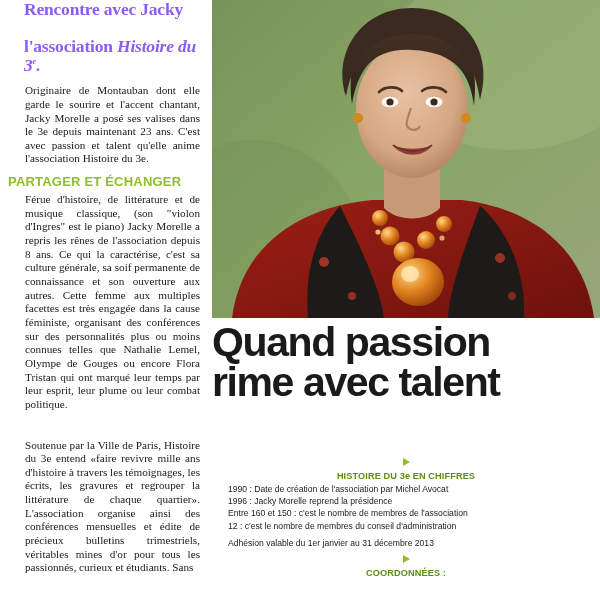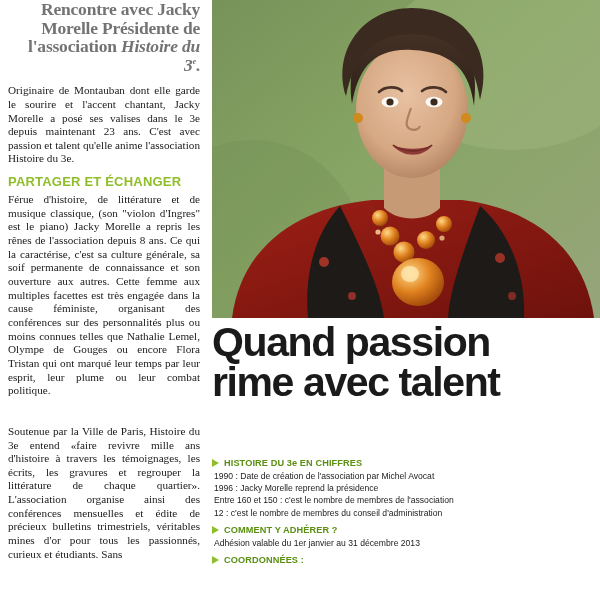--- a/index.html
+++ b/index.html
@@ -23,34 +23,33 @@
     left: 8px; top: 0px;
     width: 196px; height: 600px;
     padding-right: 4px;
   }
 
   .lead-title {
     font-family: "Liberation Serif", serif;
     font-weight: bold;
     font-size: 17.5px;
     line-height: 1.06;
-    color: #737373;
+    color: #8b5cf6;
     margin: 0 0 10px 16px;
     letter-spacing: -0.2px;
-    text-align: right;
   }
   .lead-title .ital { font-style: italic; }
 
   .body-text {
     font-family: "Liberation Serif", serif;
     font-size: 11.2px;
     line-height: 1.22;
     color: #191919;
     text-align: justify;
-    margin: 0 0 9px 0;
+    margin: 0 0 9px 17px;
   }
   .sup { font-size: 7.5px; vertical-align: super; }
 
   .section-head {
     font-family: "Liberation Sans", sans-serif;
     font-weight: bold;
     font-size: 13px;
     color: #8fbe2a;
     letter-spacing: 0.2px;
     line-height: 1.15;
@@ -87,53 +86,54 @@
     position: absolute;
     left: 212px; top: 458px;
     width: 388px; height: 142px;
     background: #ffffff;
   }
   .info-line {
     font-family: "Liberation Sans", sans-serif;
     font-size: 8.6px;
     line-height: 1.3;
     color: #1b1b1b;
-    margin: 0 0 1px 2px;
+    margin: 0 0 1px 16px;
   }
   .info-head {
     font-family: "Liberation Sans", sans-serif;
     font-weight: bold;
     font-size: 9.2px;
     color: #5a8f12;
     letter-spacing: 0.1px;
     margin: 0 0 3px 0;
     display: flex;
     align-items: center;
     gap: 5px;
+    flex-direction: column;
   }
   .arrow {
     display: inline-block;
     width: 0; height: 0;
     border-top: 4.5px solid transparent;
     border-bottom: 4.5px solid transparent;
     border-left: 7px solid #8fbe2a;
     flex: 0 0 auto;
   }
   .info-block { margin-bottom: 6px; }
 </style>
 </head>
 <body>
 
 <div id="page">
 
   <div class="left-col">
 
     <h1 class="lead-title">
       <span>Rencontre avec Jacky</span><br>
-      <span>Morelle Présidente de</span><br>
+      <br>
       <span>l'association </span><span class="ital">Histoire du 3</span><span class="ital sup">e</span><span>.</span>
     </h1>
 
     <p class="body-text">Originaire de Montauban dont elle garde le sourire et l'accent chantant, Jacky Morelle a posé ses valises dans le 3e depuis maintenant 23 ans. C'est avec passion et talent qu'elle anime l'association Histoire du 3e.</p>
 
     <h2 class="section-head">PARTAGER ET ÉCHANGER</h2>
     <p class="body-text">Férue d'histoire, de littérature et de musique classique, (son "violon d'Ingres" est le piano) Jacky Morelle a repris les rênes de l'association depuis 8 ans. Ce qui la caractérise, c'est sa culture générale, sa soif permanente de connaissance et son ouverture aux autres. Cette femme aux multiples facettes est très engagée dans la cause féministe, organisant des conférences sur des personnalités plus ou moins connues telles que Nathalie Lemel, Olympe de Gouges ou encore Flora Tristan qui ont marqué leur temps par leur esprit, leur plume ou leur combat politique.</p>
 
     <h2 class="section-head">
       <br>
@@ -230,24 +230,20 @@
         <span class="arrow"></span>
         <span>HISTOIRE DU 3e EN CHIFFRES</span>
       </div>
       <p class="info-line">1990 : Date de création de l'association par Michel Avocat</p>
       <p class="info-line">1996 : Jacky Morelle reprend la présidence</p>
       <p class="info-line">Entre 160 et 150 : c'est le nombre de membres de l'association</p>
       <p class="info-line">12 : c'est le nombre de membres du conseil d'administration</p>
     </div>
 
     <div class="info-block">
-      <div class="info-head">
-        <span class="arrow"></span>
-        <span>COMMENT Y ADHÉRER ?</span>
-      </div>
       <p class="info-line">Adhésion valable du 1er janvier au 31 décembre 2013</p>
     </div>
 
     <div class="info-block">
       <div class="info-head">
         <span class="arrow"></span>
         <span>COORDONNÉES :</span>
       </div>
     </div>
   </div>

